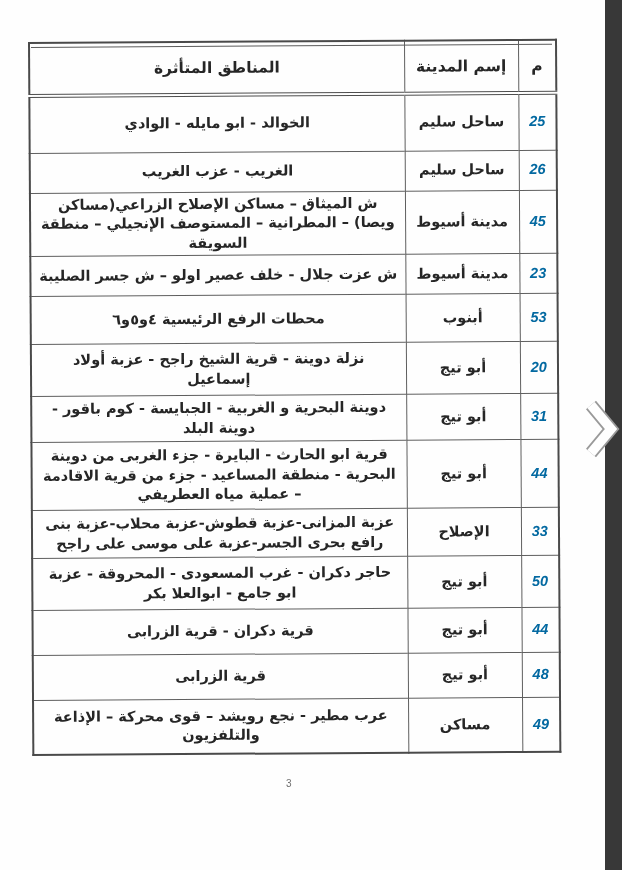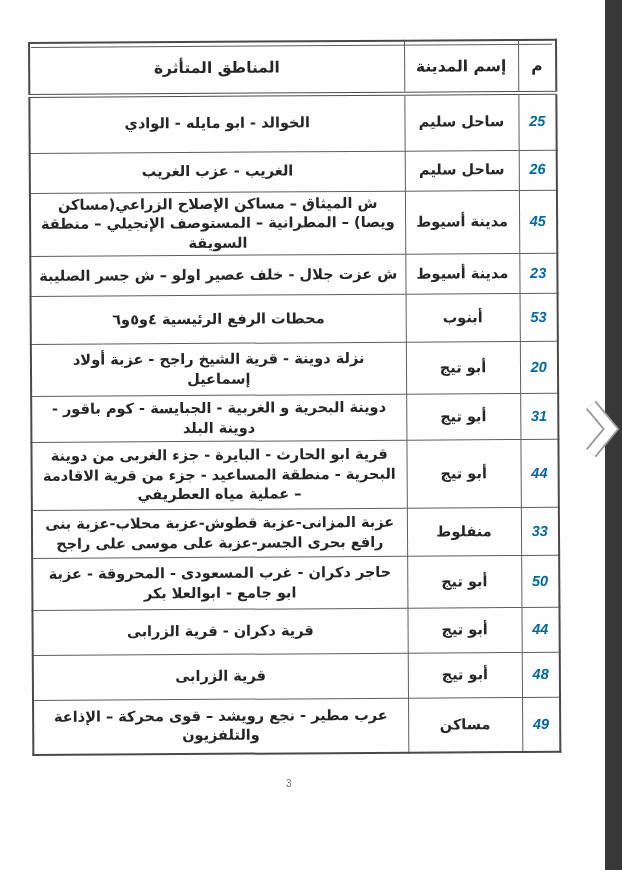--- a/index.html
+++ b/index.html
@@ -149,21 +149,21 @@
           <td class="cell-city">أبو تيج</td>
           <td class="cell-areas">دوينة البحرية و الغربية - الجبايسة - كوم باقور - دوينة البلد</td>
         </tr>
         <tr style="height:68px">
           <td class="cell-num">44</td>
           <td class="cell-city">أبو تيج</td>
           <td class="cell-areas">قرية ابو الحارث - البايرة - جزء الغربى من دوينة البحرية - منطقة المساعيد - جزء من قرية الاقادمة – عملية مياه العطريفي</td>
         </tr>
         <tr style="height:48px">
           <td class="cell-num">33</td>
-          <td class="cell-city">منفلوط</td>
+          <td class="cell-city">الإصلاح</td>
           <td class="cell-areas">عزبة المزانى-عزبة قطوش-عزبة محلاب-عزبة بنى رافع بحرى الجسر-عزبة على موسى على راجح</td>
         </tr>
         <tr style="height:52px">
           <td class="cell-num">50</td>
           <td class="cell-city">أبو تيج</td>
           <td class="cell-areas">حاجر دكران - غرب المسعودى - المحروقة - عزبة ابو جامع - ابوالعلا بكر</td>
         </tr>
         <tr style="height:45px">
           <td class="cell-num">44</td>
           <td class="cell-city">أبو تيج</td>

